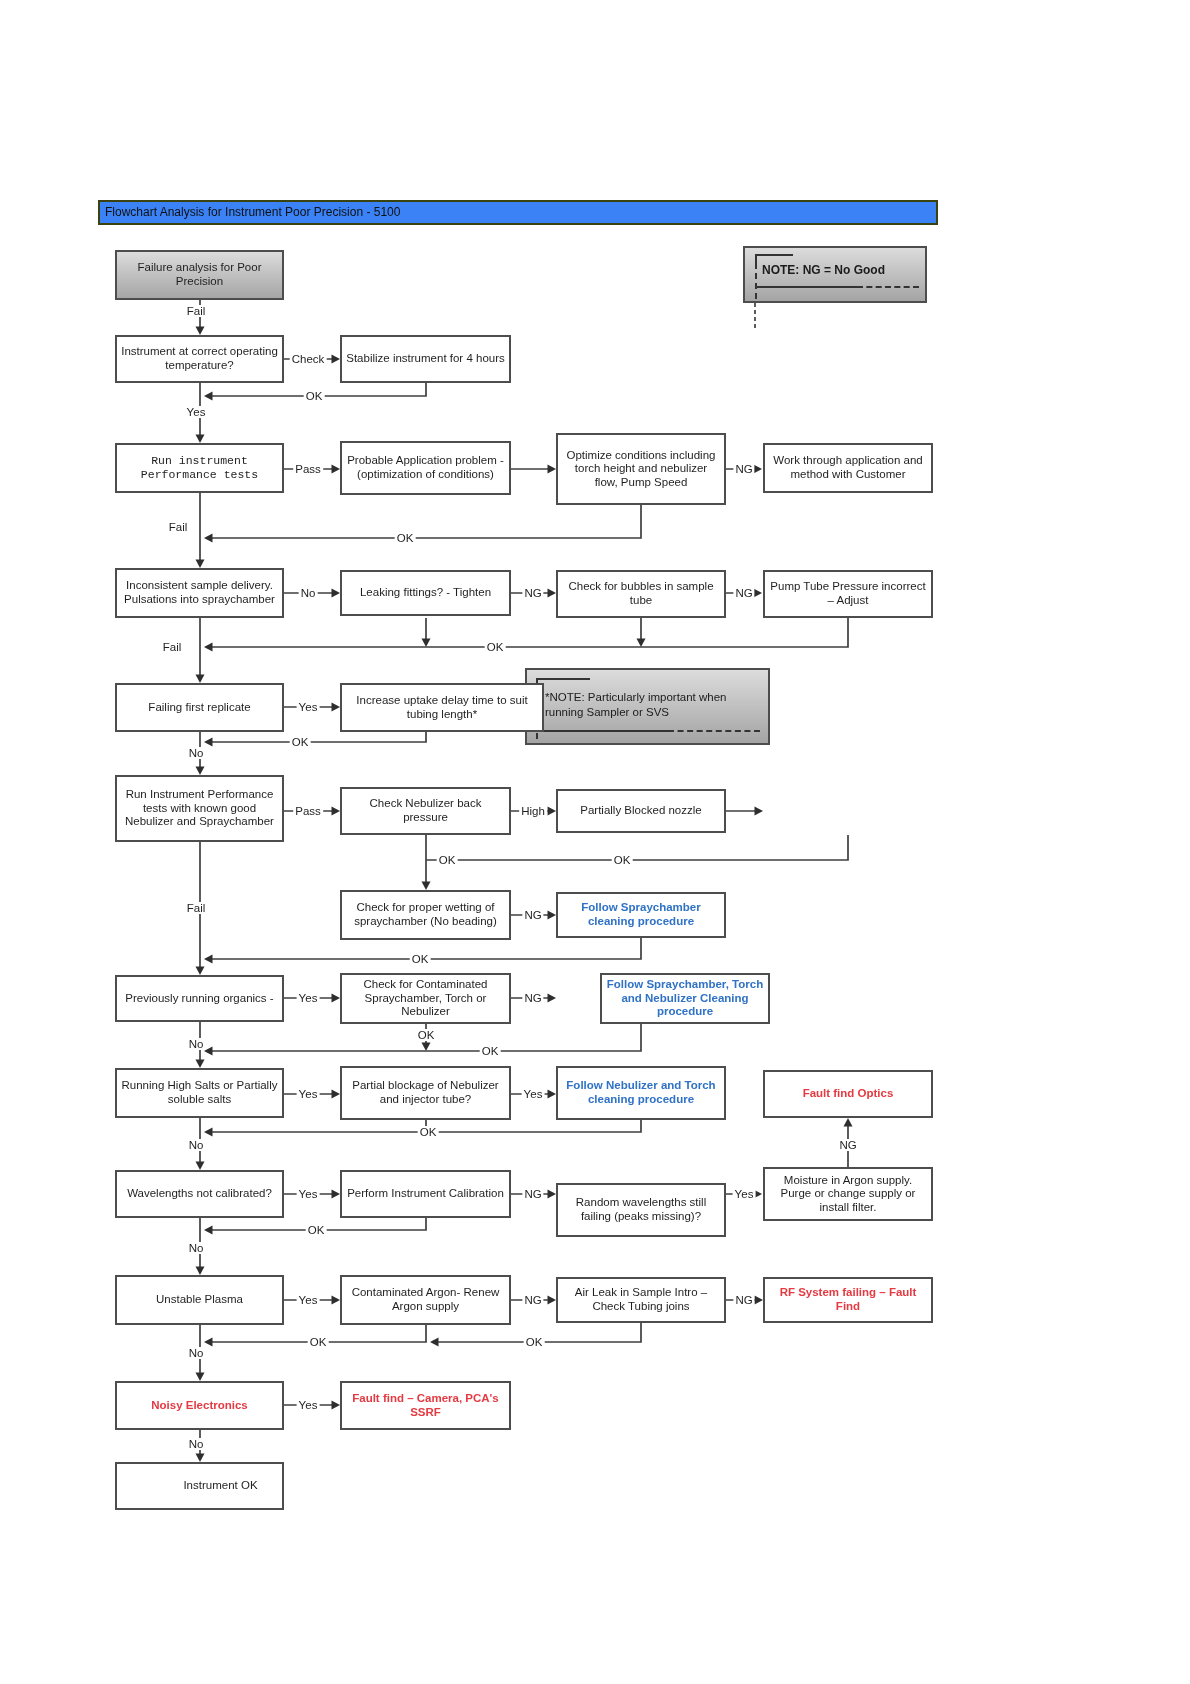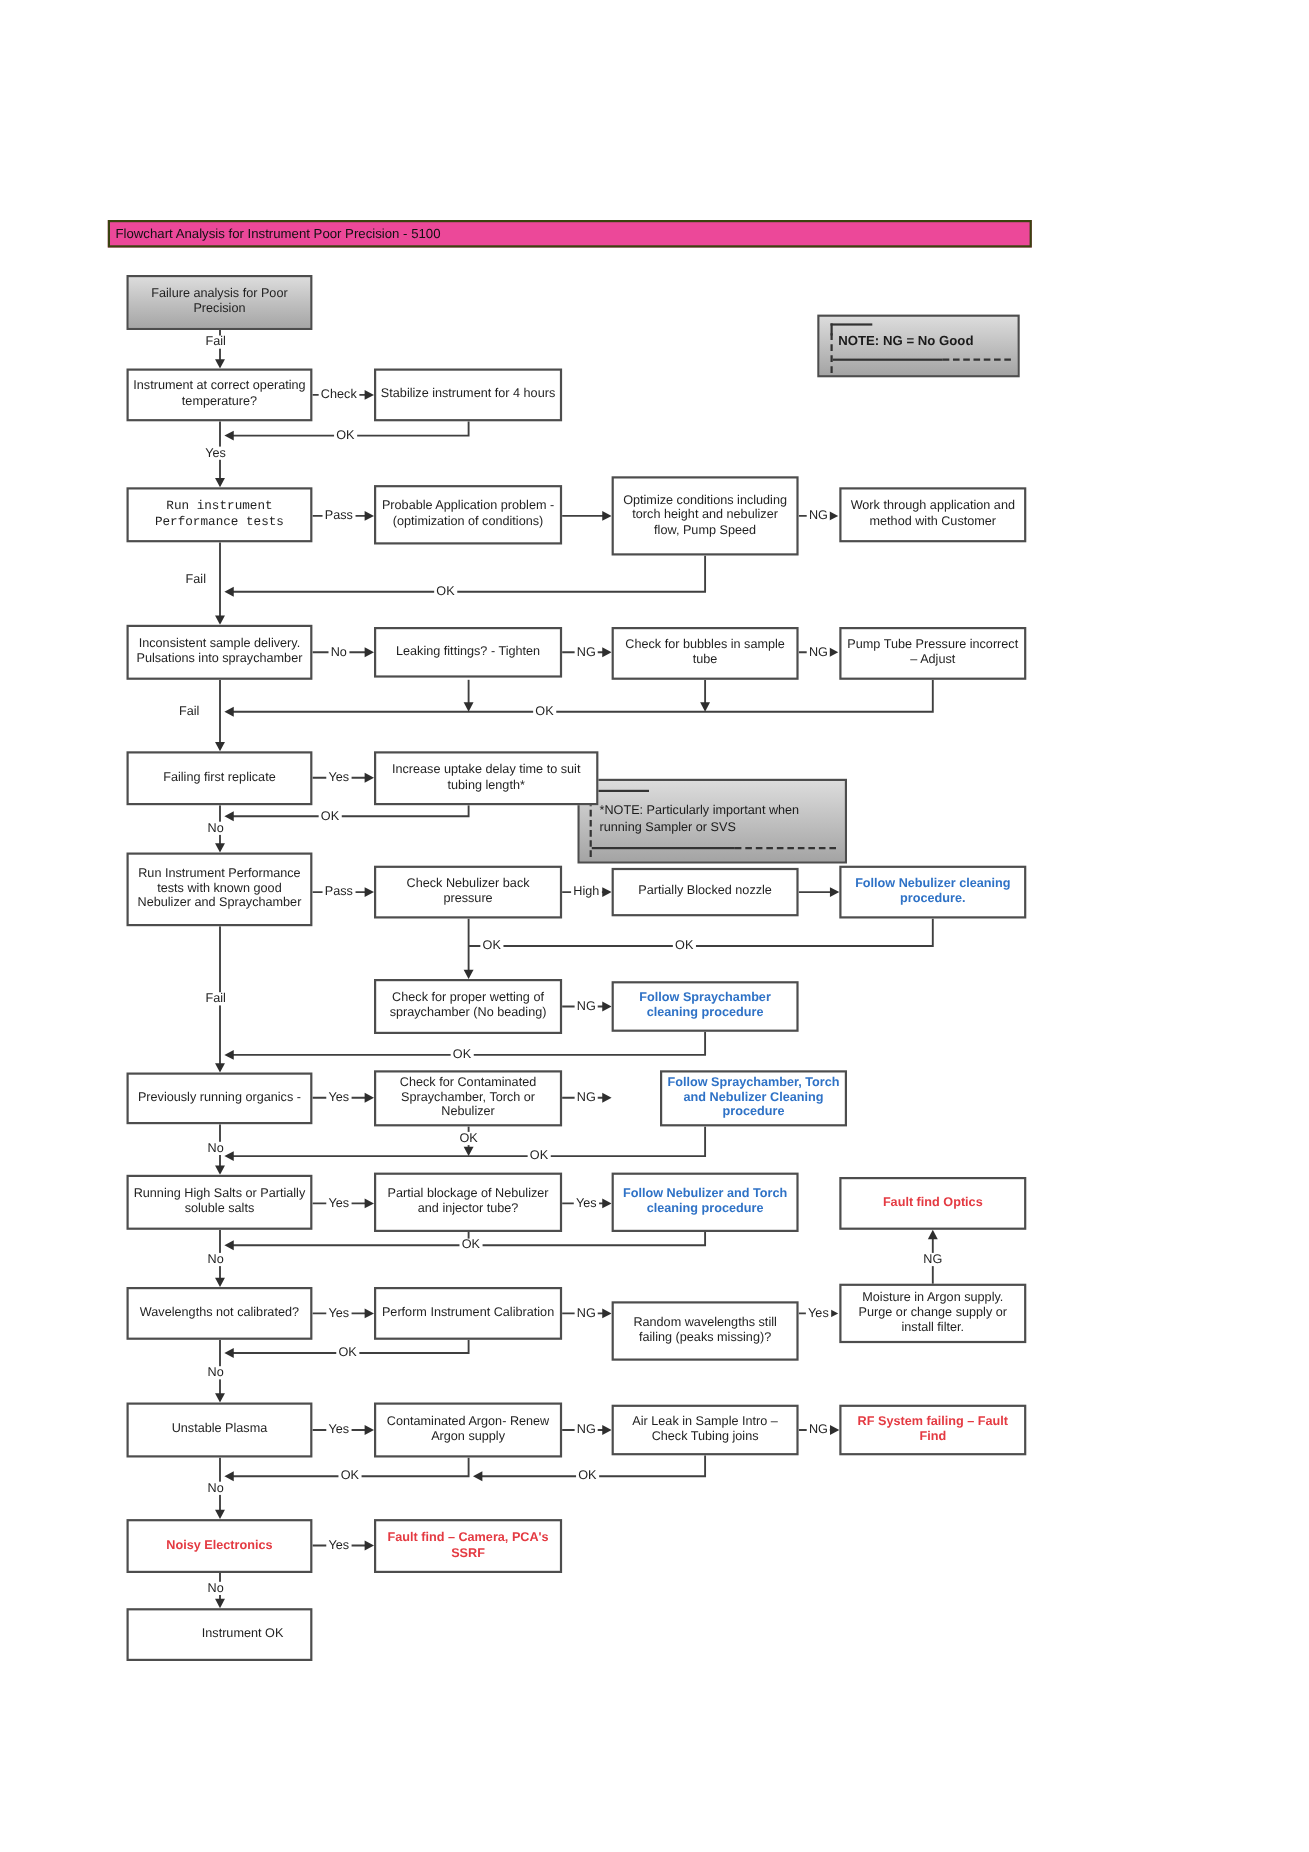--- a/index.html
+++ b/index.html
@@ -1,30 +1,30 @@
 <!DOCTYPE html>
 <html><head>
 <meta charset="utf-8">
 <style>
   html,body{margin:0;padding:0;background:#fff;}
   #canvas{position:relative;width:1190px;height:1684px;background:#ffffff;overflow:hidden;
           font-family:"Liberation Sans", sans-serif;}
   #wires{position:absolute;left:0;top:0;width:1190px;height:1684px;}
   .titlebar{position:absolute;left:98px;top:200px;width:840px;height:25px;box-sizing:border-box;
-            background:#ec4899;border:2px solid #3a430f;font-size:12px;color:#111;
+            background:#3b82f6;border:2px solid #3a430f;font-size:12px;color:#111;
             line-height:21px;padding-left:5px;}
   .node{position:absolute;box-sizing:border-box;background:#fff;border:2px solid #4d4d4d;
         display:flex;align-items:center;justify-content:center;text-align:center;
         font-size:11.5px;line-height:1.18;color:#1f1f1f;padding:2px 4px;}
   .node.gray{background:linear-gradient(180deg,#dcdcdc 0%,#c0c0c0 50%,#a6a6a6 100%);}
   .node.blue{color:#2f72c6;font-weight:bold;}
   .node.red{color:#e43a42;font-weight:bold;}
   .notebox{position:absolute;box-sizing:border-box;border:2px solid #4d4d4d;
            background:linear-gradient(180deg,#dcdcdc 0%,#c0c0c0 50%,#a4a4a4 100%);
-           font-size:12px;color:#1b1b1b;margin-top:40px;}
+           font-size:12px;color:#1b1b1b;}
   .notebox .ntext{position:absolute;white-space:pre-line;}
   .deco{position:absolute;}
   .elabel{position:absolute;transform:translate(-50%,-50%);font-size:11.5px;color:#1f1f1f;
           background:#fff;padding:0 2px;white-space:nowrap;}
 </style>
 </head>
 <body>
 
 <div id="canvas">
   <svg id="wires">
@@ -157,21 +157,20 @@
     <div class="node" style="left: 763px; top: 443px; width: 170px; height: 50px;">Work through application and method with Customer</div>
     <div class="node" style="left: 115px; top: 568px; width: 169px; height: 50px;">Inconsistent sample delivery. Pulsations into spraychamber</div>
     <div class="node" style="left: 340px; top: 570px; width: 171px; height: 46px;">Leaking fittings? - Tighten</div>
     <div class="node" style="left: 556px; top: 570px; width: 170px; height: 48px;">Check for bubbles in sample tube</div>
     <div class="node" style="left: 763px; top: 570px; width: 170px; height: 48px;">Pump Tube Pressure incorrect – Adjust</div>
     <div class="node" style="left: 115px; top: 683px; width: 169px; height: 49px;">Failing first replicate</div>
     <div class="node" style="left: 340px; top: 683px; width: 204px; height: 49px;">Increase uptake delay time to suit tubing length*</div>
     <div class="node" style="left: 115px; top: 775px; width: 169px; height: 67px;">Run Instrument Performance tests with known good Nebulizer and Spraychamber</div>
     <div class="node" style="left: 340px; top: 787px; width: 171px; height: 48px;">Check Nebulizer back pressure</div>
     <div class="node" style="left: 556px; top: 789px; width: 170px; height: 44px;">Partially Blocked nozzle</div>
-    <div class="node blue" style="left: 763px; top: 787px; width: 170px; height: 48px;">Follow Nebulizer cleaning procedure.</div>
     <div class="node" style="left: 340px; top: 890px; width: 171px; height: 50px;">Check for proper wetting of spraychamber (No beading)</div>
     <div class="node blue" style="left: 556px; top: 892px; width: 170px; height: 46px;">Follow Spraychamber cleaning procedure</div>
     <div class="node" style="left: 115px; top: 975px; width: 169px; height: 47px;">Previously running organics -</div>
     <div class="node" style="left: 340px; top: 973px; width: 171px; height: 51px;">Check for Contaminated Spraychamber, Torch or Nebulizer</div>
     <div class="node blue" style="left: 556px; top: 973px; width: 170px; height: 51px; margin-left: 44px;">Follow Spraychamber, Torch and Nebulizer Cleaning procedure</div>
     <div class="node" style="left: 115px; top: 1068px; width: 169px; height: 50px;">Running High Salts or Partially soluble salts</div>
     <div class="node" style="left: 340px; top: 1066px; width: 171px; height: 54px;">Partial blockage of Nebulizer and injector tube?</div>
     <div class="node blue" style="left: 556px; top: 1066px; width: 170px; height: 54px;">Follow Nebulizer and Torch cleaning procedure</div>
     <div class="node red" style="left: 763px; top: 1070px; width: 170px; height: 48px;">Fault find Optics</div>
     <div class="node" style="left: 115px; top: 1170px; width: 169px; height: 48px;">Wavelengths not calibrated?</div>

